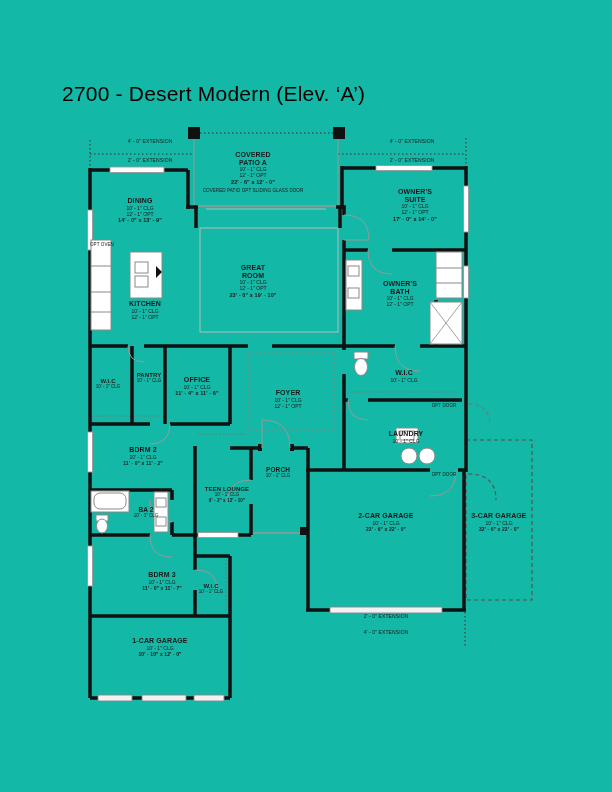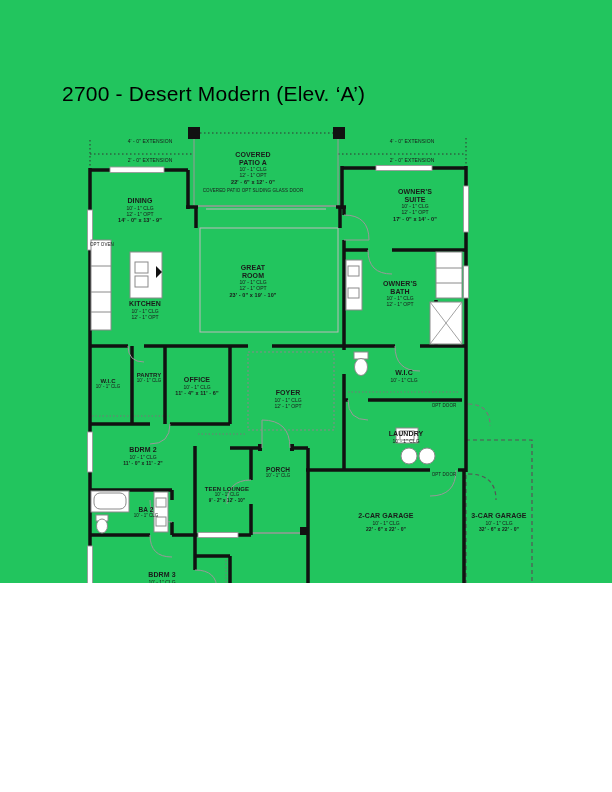--- a/index.html
+++ b/index.html
@@ -1,17 +1,17 @@
 <!DOCTYPE html>
 <html><head>
 <meta charset="utf-8">
 <style>
   html,body{margin:0;padding:0;background:#fff;}
   body{width:612px;height:792px;font-family:"Liberation Sans",sans-serif;}
-  .plan{position:relative;width:612px;height:583px;background:#22c55e;overflow:hidden;}
+  .plan{position:relative;width:612px;height:792px;background:#14b8a6;overflow:hidden;}
   .plan svg{position:absolute;left:0;top:0;}
   .title{position:absolute;left:62px;top:82px;font-size:21px;color:#000;letter-spacing:0.2px;white-space:nowrap;z-index:3;}
   .lbl{position:absolute;transform:translateX(-50%);text-align:center;color:#1a1a1a;z-index:2;white-space:nowrap;}
   .rn{font-weight:700;font-size:7px;line-height:1.08;margin:0 auto;letter-spacing:.1px;white-space:normal;}
   .rs{font-size:5px;line-height:1.25;}
   .rd{font-size:5.5px;font-weight:700;line-height:1.3;letter-spacing:.1px;}
   .tiny{font-size:5px;letter-spacing:.1px;line-height:1.2;}
   .teeny{font-size:4.5px;letter-spacing:.1px;line-height:1.2;}
 </style>
 </head>

